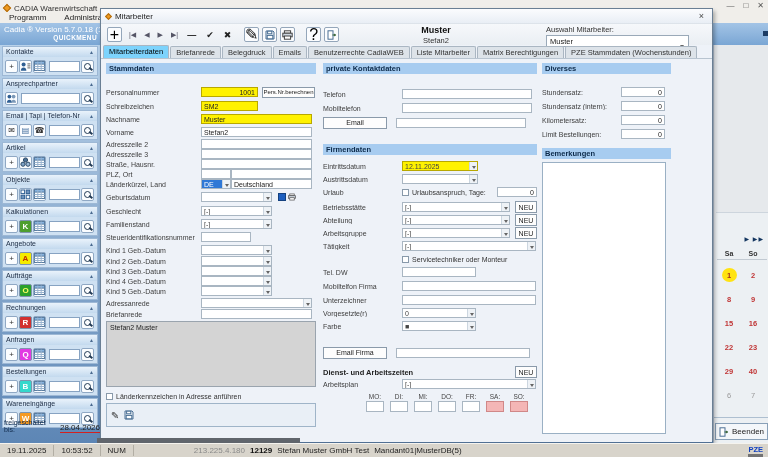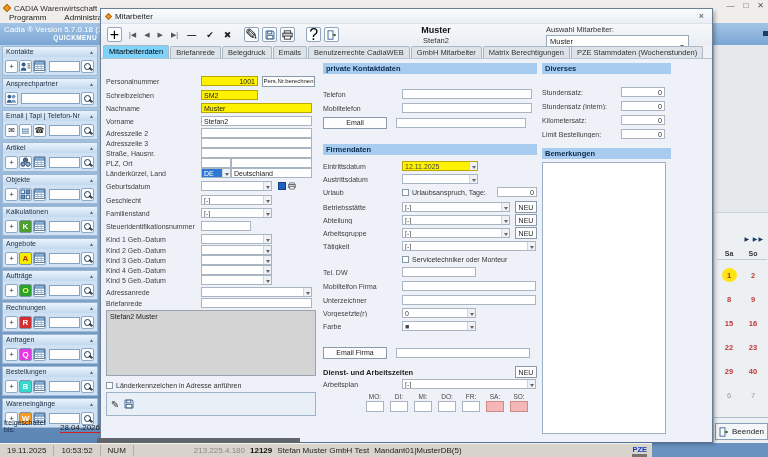--- a/index.html
+++ b/index.html
@@ -27,21 +27,21 @@
   .sb-body{height:18px;display:flex;align-items:center;padding:0 2px;}
   .sbbtn{width:13px;height:13px;background:#fbfdff;border:1px solid #8fa8c4;border-radius:2px;display:flex;align-items:center;justify-content:center;font-size:8px;color:#333;margin-right:1px;flex-shrink:0;}
   .sbbtn.letter{font-size:8px;font-weight:bold;border-color:#7d94ad;}
   .sb-search{flex:1;height:11px;background:#fff;border:1px solid #87a3c2;margin:0 1px 0 2px;min-width:10px;}
   .lens{width:7px;height:7px;border:1.3px solid #223a55;border-radius:50%;position:relative;display:inline-block;}
   .lens::after{content:"";position:absolute;width:4px;height:1.5px;background:#223a55;transform:rotate(40deg);right:-3px;bottom:-1px;}
   .license{position:absolute;left:4px;top:374px;font-size:7px;color:#102a4a;display:flex;align-items:flex-end;gap:3px;}
   .license .date{font-size:8px;color:#222;border-bottom:1px solid #d42020;}
 
   
-  .statusbar{position:absolute;left:0;top:443px;width:652px;height:14px;background:#d8d4cb;border-top:1px solid #f5f3ee;display:flex;align-items:center;font-size:8px;color:#222;}
+  .statusbar{position:absolute;left:0;top:443px;width:768px;height:14px;background:#d8d4cb;border-top:1px solid #f5f3ee;display:flex;align-items:center;font-size:8px;color:#222;}
   .sbseg{padding:0 7px;border-right:1px solid #b2aea4;height:11px;line-height:11px;}
   .statgroup{margin-left:60px;display:flex;gap:5px;height:11px;line-height:11px;}
   .ip{color:#8a8a8a;}
   .sessid{font-weight:bold;color:#111;}
   .pze{position:absolute;right:5px;top:1px;font-size:7.5px;font-weight:bold;color:#1040c0;border-bottom:6px solid #737373;}
   .shadowstrip{position:absolute;left:97px;top:438px;width:203px;height:5px;background:#60656c;}
 
   
   .rightpanel{position:absolute;left:713px;top:45px;width:55px;height:398px;background:#ecf0f3;border-left:1px solid #b8c8da;}
   .rp-top{position:absolute;left:2px;top:0;width:53px;height:168px;background:#e6e9ec;border-bottom:1px solid #cdd5dd;}
@@ -537,27 +537,28 @@
         <span>Muster</span>
         <span class="ar"></span>
       </div>
     </div>
     <div class="tabs" id="tabs">
         <span class="tab active">Mitarbeiterdaten</span>
         <span class="tab">Briefanrede</span>
         <span class="tab">Belegdruck</span>
         <span class="tab">Emails</span>
         <span class="tab">Benutzerrechte CadiaWEB</span>
-        <span class="tab">GmbH Mitarbeiter</span>
+        <span class="tab">Liste Mitarbeiter</span>
         <span class="tab">Matrix Berechtigungen</span>
         <span class="tab">PZE Stammdaten (Wochenstunden)</span>
       </div>
     <div class="mw-body"></div>
 
     <div class="col" id="col1">
+      <div class="sechead">Stammdaten</div>
       <div id="stamm-rows">
           <div class="frow" style="margin-top: 13px;">
             <span class="flabel" style="width: 95px;">Personalnummer</span>
             <div class="fin yellow right" style="width: 57px;">1001</div>
             <div class="fbtn tiny" style="width: 53px; margin-left: 4px;">Pers.Nr.berechnen</div>
           </div>
           <div class="frow" style="margin-top: 4px;">
             <span class="flabel" style="width: 95px;">Schreibzeichen</span>
             <div class="fin yellow" style="width: 57px;">SM2</div>
           </div>

